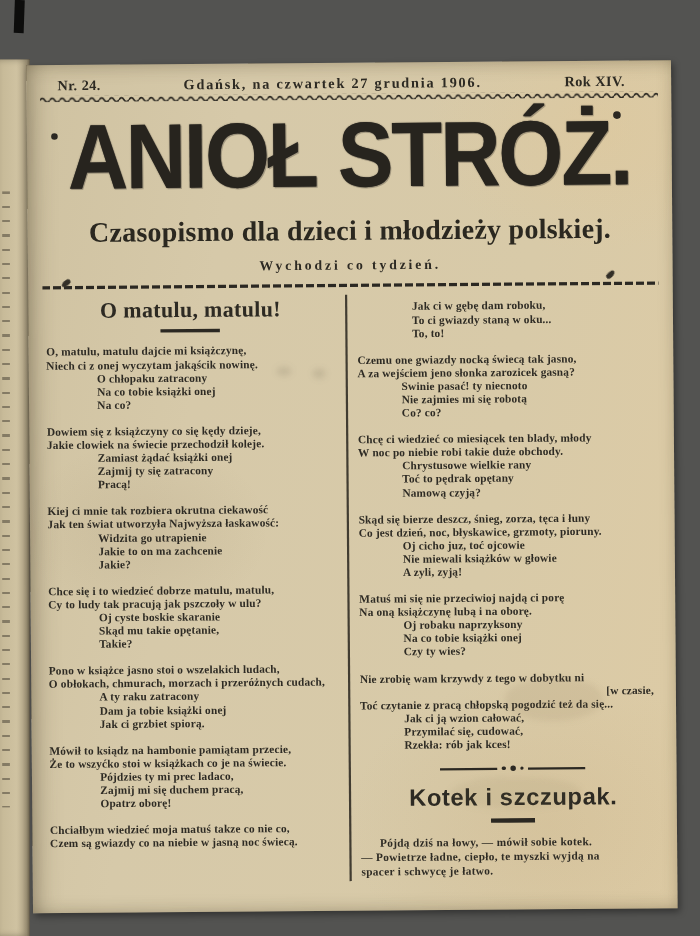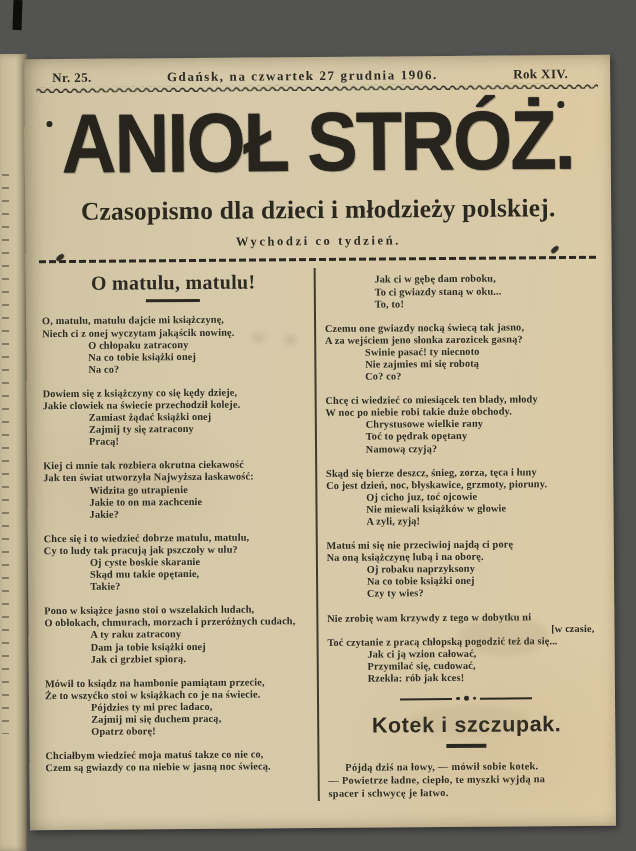--- a/index.html
+++ b/index.html
@@ -112,21 +112,21 @@
   <div class="ink-dot" style="left:22px;top:62px;width:6px;height:6px"></div>
   <div class="ink-dot" style="left:533px;top:46px;width:7px;height:7px"></div>
   <div class="ink-smudge" style="left:30px;top:196px"></div>
   <div class="ink-smudge" style="left:525px;top:192px;transform:rotate(140deg)"></div>
   <div class="smudge" style="left:225px;top:276px;width:14px;height:8px"></div>
   <div class="smudge" style="left:258px;top:278px;width:12px;height:9px"></div>
   <div class="smudge" style="left:430px;top:560px;width:90px;height:40px;background:rgba(120,100,70,.10)"></div>
   <div class="smudge" style="left:380px;top:650px;width:120px;height:30px;background:rgba(120,100,70,.08)"></div>
 
   <div class="mast-row">
-    <span>Nr. 25.</span>
+    <span>Nr. 24.</span>
     <span class="mast-date">Gdańsk, na czwartek 27 grudnia 1906.</span>
     <span>Rok XIV.</span>
   </div>
 
   <svg class="wavy" width="562" height="6">
     <defs>
       <pattern id="wv" width="9" height="6" patternUnits="userSpaceOnUse">
         <path d="M0 4 Q2.25 0.5 4.5 4 T9 4" stroke="#2b2822" stroke-width="1.5" fill="none"></path>
       </pattern>
     </defs>

